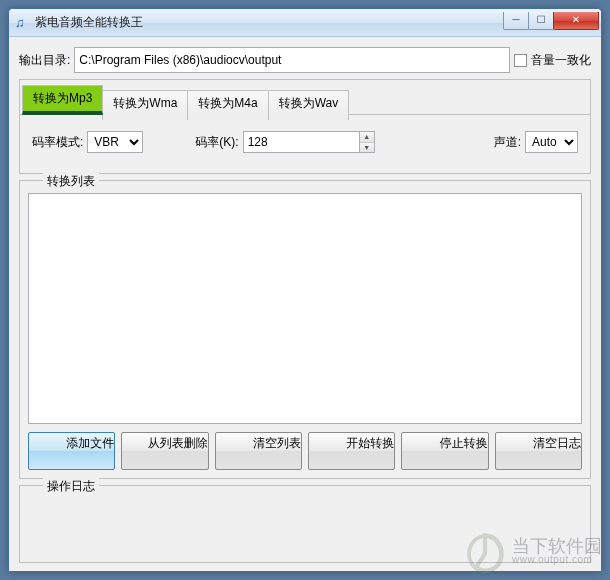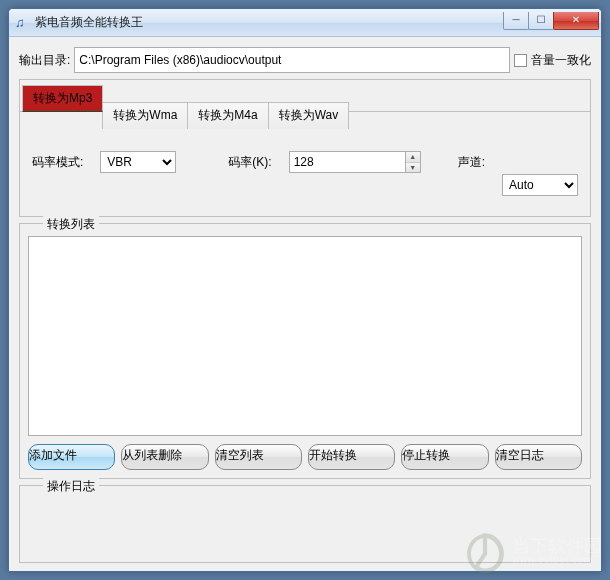--- a/index.html
+++ b/index.html
@@ -80,73 +80,73 @@
 .chk { width:13px; height:13px; border:1px solid #8e8f8f; background:#fff; display:inline-block; vertical-align:middle; }
 
 .tabs-wrap { border:1px solid #c0c0c0; background:#f0f0f0; }
 .tabstrip {
   display:flex; padding:2px 2px 0 2px; margin-top:2px;
   border-bottom:1px solid #c0c0c0;
 }
 .tab {
   padding:4px 10px; border:1px solid #c0c0c0; border-bottom:none;
   background:linear-gradient(#f7f7f7,#ececec);
-  margin-right:-1px; position:relative; top:18px;
+  margin-right:-1px; position:relative; top:6px;
   font-size:12px;
 }
 .tab.active {
-  background:#b91c1c; border-bottom:1px solid #14532d;
+  background:#84cc16; border-bottom:4px solid #14532d;
   top:1px; z-index:2;
 }
 .tabbody { padding:16px 12px 20px 12px; display:flex; align-items:center; gap:8px; }
-.grp { display:flex; align-items:center; gap:17px; }
+.grp { display:flex; align-items:center; gap:4px; }
 select.combo {
   height:22px; border:1px solid #abadb3; background:#fff;
   font:inherit; padding:1px 2px;
 }
-.combo.small{ width:76px; }
-.combo.med{ width:76px;margin-top:46px; }
+.combo.small{ width:56px; }
+.combo.med{ width:53px; }
 .spacer { flex:1; }
 
 .group-box {
   border:1px solid #c0c0c0; background:#f0f0f0;
   position:relative;
   display:flex; flex-direction:column;
 }
 .group-title {
   position:absolute; top:-8px; left:23px;
   background:#f0f0f0; padding:0 4px; font-size:12px;
 }
 .list-area {
   flex:1; margin:12px 8px 8px 8px;
 }
 .listbox {
   width:100%; height:100%; min-height:190px;
   border:1px solid #abadb3; background:#fff;
 }
 .btn-row { display:flex; gap:6px; padding:0 8px 8px 8px; }
 .btn {
-  flex:1; height:26px;
+  flex:1; height:38px;
   border:1px solid #8a8a8a;
   background:linear-gradient(#fdfdfd,#e8e8e8 50%,#dedede 51%,#e4e4e4);
-  font:inherit; cursor:default; text-align:left; line-height:21px;
-  border-radius:10px;
+  font:inherit; cursor:default; text-align:right; line-height:21px;
+  border-radius:2px;
 }
 .btn.primary {
   border:1px solid #3c7fb1;
   background:linear-gradient(#eaf6fd,#c4e5f6 50%,#a7d9f5 51%,#cfe9f8);
 }
 .log-box { flex:0 0 78px; }
 .log-inner {
   margin:12px 8px 8px 8px; height:54px;
 }
 .watermark {
   position:absolute; right:8px; bottom:6px;
   display:flex; align-items:center; gap:6px;
-  opacity:0.28; color:#ffffff; font-size:14px;
+  opacity:0.28; color:#0f172a; font-size:14px;
   pointer-events:none;
 }
 .watermark svg { width:42px; height:42px; }
 .wm-text { line-height:14px; }
 .wm-text .big{ font-size:18px; }
 .wm-text .small{ font-size:10px; letter-spacing:0.5px; }
 </style>
 </head>
 <body>
 

